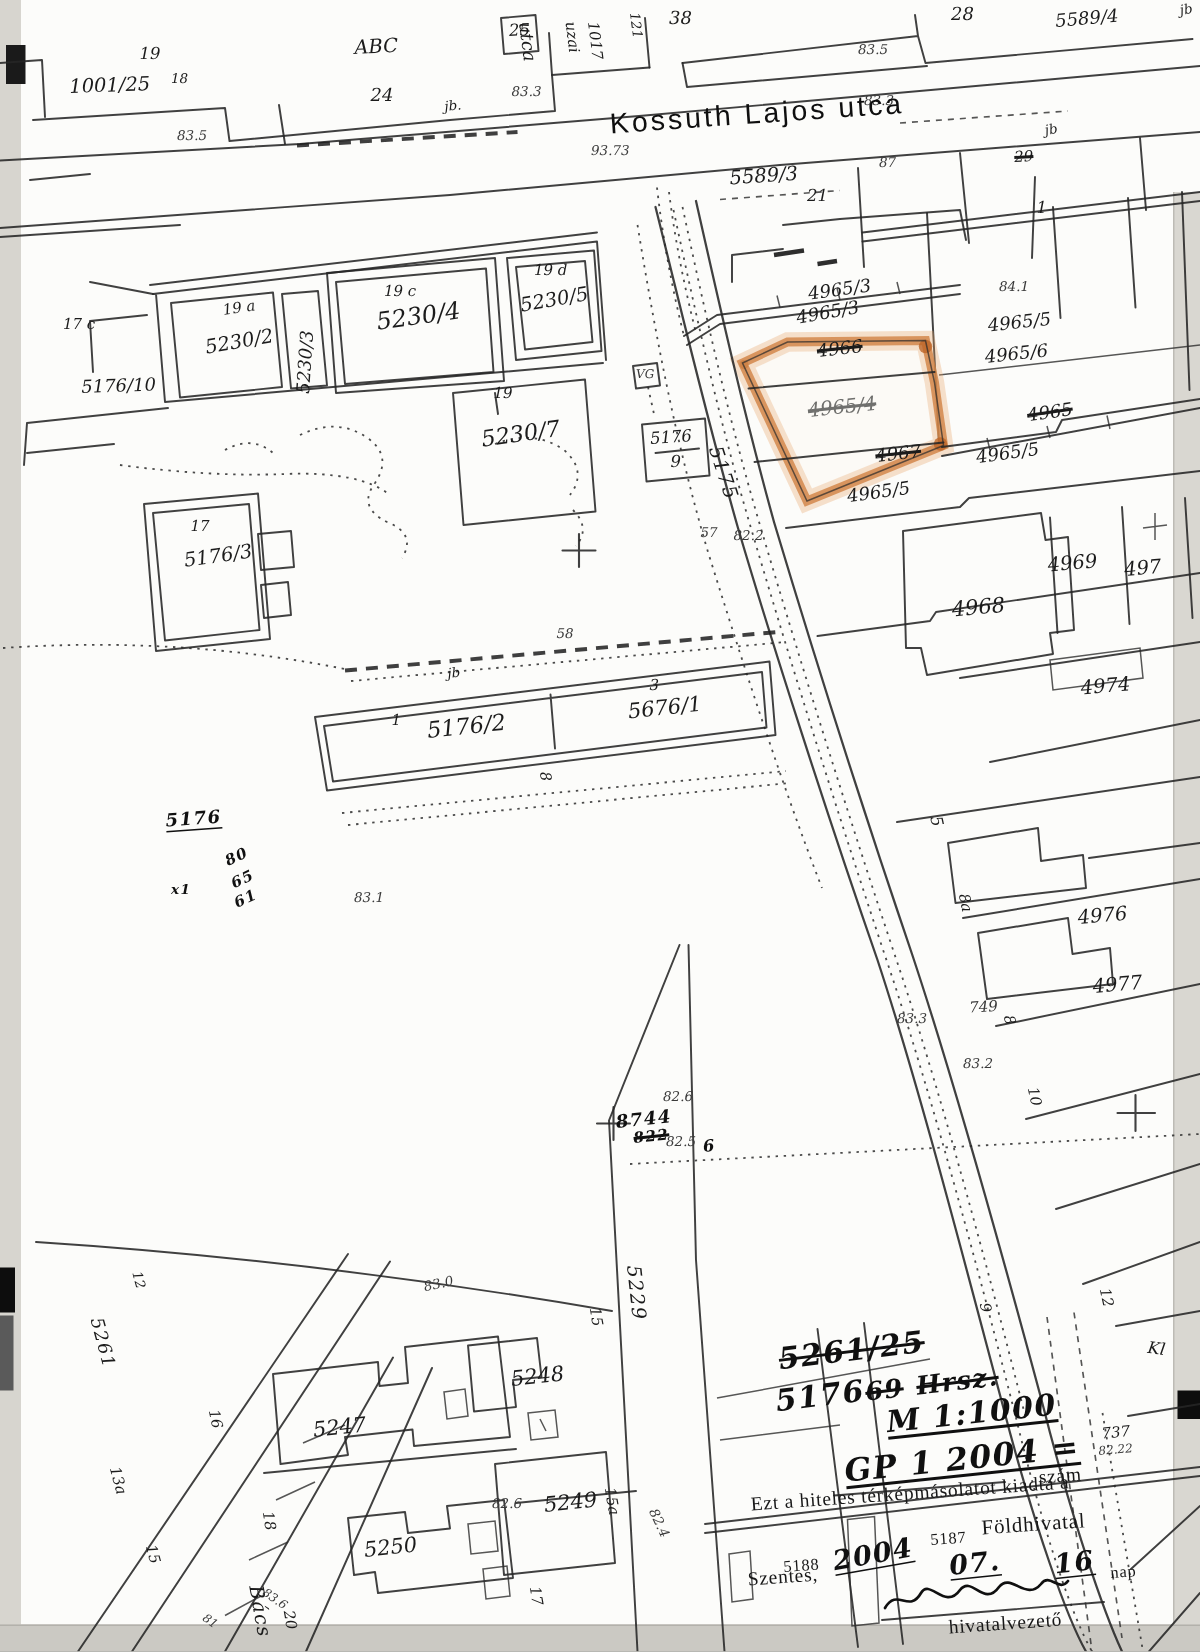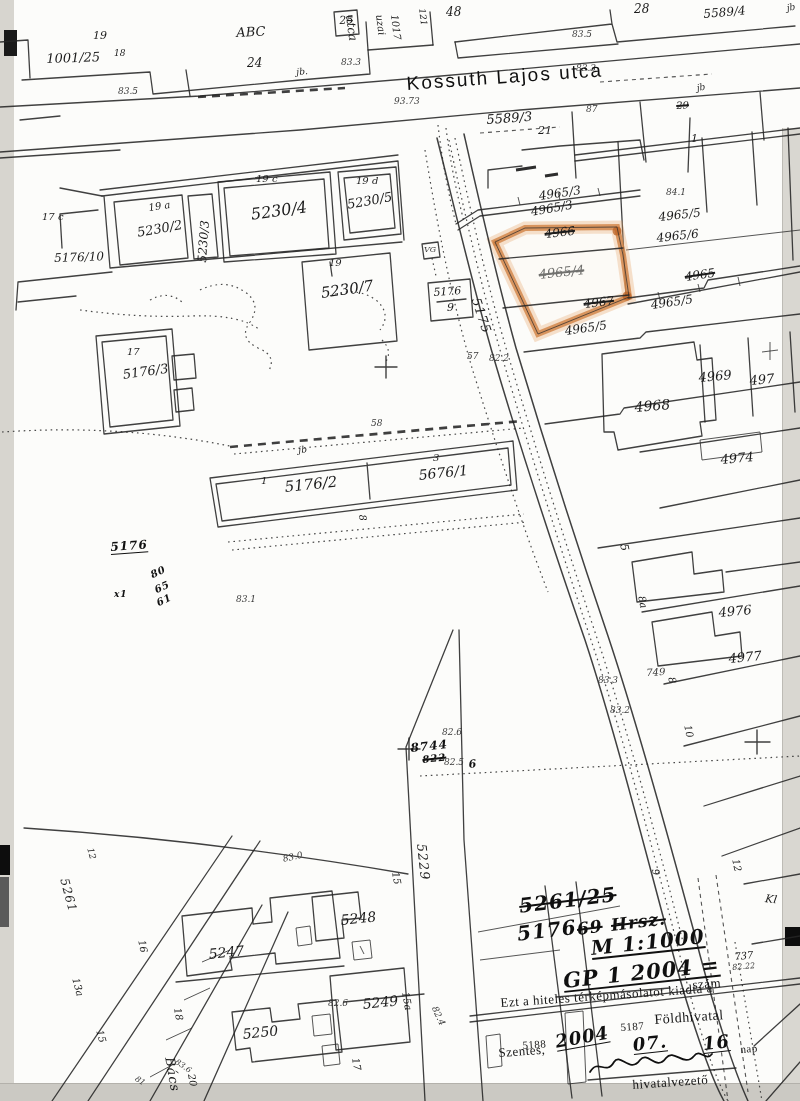--- a/index.html
+++ b/index.html
@@ -160,42 +160,42 @@
       <span class="lbl p" style="left: 93px; top: 30px; font-size: 11px; transform: rotate(0deg);">19</span>
       <span class="lbl p" style="left: 46px; top: 52px; font-size: 13px; transform: rotate(-2deg);">1001/25</span>
       <span class="lbl p" style="left: 114px; top: 49px; font-size: 9px; transform: rotate(0deg);">18</span>
       <span class="lbl p" style="left: 236px; top: 26px; font-size: 13px; transform: rotate(-3deg);">ABC</span>
       <span class="lbl p" style="left: 247px; top: 57px; font-size: 12px; transform: rotate(0deg);">24</span>
       <span class="lbl p" style="left: 339px; top: 15px; font-size: 11px; transform: rotate(-3deg);">25</span>
       <span class="lbl p" style="left: 356px; top: 14px; font-size: 12px; transform: rotate(83deg);">utca</span>
       <span class="lbl p" style="left: 399px; top: 14px; font-size: 10px; transform: rotate(83deg);">1017</span>
       <span class="lbl p" style="left: 384px; top: 14px; font-size: 10px; transform: rotate(83deg);">uzai</span>
       <span class="lbl p" style="left: 426px; top: 8px; font-size: 9px; transform: rotate(83deg);">121</span>
-      <span class="lbl p" style="left: 446px; top: 6px; font-size: 12px; transform: rotate(0deg);">48</span>
+      <span class="lbl p" style="left: 446px; top: 6px; font-size: 12px; transform: rotate(0deg);">38</span>
       <span class="lbl p" style="left: 634px; top: 3px; font-size: 12px; transform: rotate(0deg);">28</span>
       <span class="lbl p" style="left: 703px; top: 8px; font-size: 12px; transform: rotate(-5deg);">5589/4</span>
       <span class="lbl p" style="left: 786px; top: 4px; font-size: 9px; transform: rotate(-10deg);">jb</span>
       <span class="lbl p" style="left: 296px; top: 68px; font-size: 9px; transform: rotate(-5deg);">jb.</span>
       <span class="lbl e" style="left: 118px; top: 87px; font-size: 9px; transform: rotate(0deg);">83.5</span>
       <span class="lbl e" style="left: 341px; top: 58px; font-size: 9px; transform: rotate(0deg);">83.3</span>
       <span class="lbl e" style="left: 572px; top: 30px; font-size: 9px; transform: rotate(0deg);">83.5</span>
       <span class="lbl e" style="left: 394px; top: 97px; font-size: 9px; transform: rotate(0deg);">93.73</span>
       <span class="lbl e" style="left: 576px; top: 64px; font-size: 9px; transform: rotate(0deg);">83.3</span>
       <span class="lbl st-big" style="left: 406px; top: 74px; font-size: 19px; transform: rotate(-4deg);">Kossuth Lajos utca</span>
       <span class="lbl p" style="left: 486px; top: 113px; font-size: 13px; transform: rotate(-4deg);">5589/3</span>
       <span class="lbl p" style="left: 538px; top: 125px; font-size: 11px; transform: rotate(0deg);">21</span>
       <span class="lbl e" style="left: 586px; top: 105px; font-size: 9px; transform: rotate(0deg);">87</span>
       <span class="lbl p x" style="left: 676px; top: 101px; font-size: 10px; transform: rotate(-3deg);">29</span>
       <span class="lbl p" style="left: 696px; top: 84px; font-size: 9px; transform: rotate(-10deg);">jb</span>
       <span class="lbl p" style="left: 691px; top: 133px; font-size: 11px; transform: rotate(0deg);">1</span>
       <span class="lbl p" style="left: 42px; top: 212px; font-size: 10px; transform: rotate(0deg);">17 c</span>
       <span class="lbl p" style="left: 148px; top: 203px; font-size: 10px; transform: rotate(-8deg);">19 a</span>
       <span class="lbl p" style="left: 136px; top: 226px; font-size: 13px; transform: rotate(-10deg);">5230/2</span>
       <span class="lbl p" style="left: 196px; top: 262px; font-size: 12px; transform: rotate(-86deg);">5230/3</span>
-      <span class="lbl p" style="left: 256px; top: 174px; font-size: 10px; transform: rotate(0deg);">19 c</span>
+      <span class="lbl p" style="left: 256px; top: 190px; font-size: 10px; transform: rotate(0deg);">19 c</span>
       <span class="lbl p" style="left: 250px; top: 207px; font-size: 16px; transform: rotate(-8deg);">5230/4</span>
       <span class="lbl p" style="left: 356px; top: 176px; font-size: 10px; transform: rotate(0deg);">19 d</span>
       <span class="lbl p" style="left: 346px; top: 198px; font-size: 13px; transform: rotate(-10deg);">5230/5</span>
       <span class="lbl p" style="left: 54px; top: 252px; font-size: 12px; transform: rotate(-2deg);">5176/10</span>
       <span class="lbl p" style="left: 329px; top: 258px; font-size: 10px; transform: rotate(0deg);">19</span>
       <span class="lbl p" style="left: 320px; top: 286px; font-size: 15px; transform: rotate(-8deg);">5230/7</span>
       <span class="lbl p" style="left: 127px; top: 347px; font-size: 10px; transform: rotate(0deg);">17</span>
       <span class="lbl p" style="left: 122px; top: 368px; font-size: 13px; transform: rotate(-8deg);">5176/3</span>
       <span class="lbl p" style="left: 433px; top: 287px; font-size: 11px; transform: rotate(-4deg);">5176</span>
       <span class="lbl p" style="left: 447px; top: 302px; font-size: 11px; transform: rotate(0deg);">9</span>
@@ -221,21 +221,21 @@
       <span class="lbl p" style="left: 718px; top: 606px; font-size: 13px; transform: rotate(-5deg);">4976</span>
       <span class="lbl p" style="left: 728px; top: 652px; font-size: 13px; transform: rotate(-5deg);">4977</span>
       <span class="lbl p" style="left: 629px; top: 543px; font-size: 11px; transform: rotate(78deg);">5</span>
       <span class="lbl p" style="left: 646px; top: 595px; font-size: 10px; transform: rotate(78deg);">8a</span>
       <span class="lbl p" style="left: 676px; top: 676px; font-size: 10px; transform: rotate(78deg);">8</span>
       <span class="lbl p" style="left: 692px; top: 724px; font-size: 10px; transform: rotate(78deg);">10</span>
       <span class="lbl p" style="left: 740px; top: 858px; font-size: 10px; transform: rotate(78deg);">12</span>
       <span class="lbl p" style="left: 660px; top: 868px; font-size: 10px; transform: rotate(80deg);">9</span>
       <span class="lbl e" style="left: 646px; top: 668px; font-size: 10px; transform: rotate(-3deg);">749</span>
       <span class="lbl e" style="left: 598px; top: 676px; font-size: 9px; transform: rotate(0deg);">83.3</span>
-      <span class="lbl e" style="left: 610px; top: 706px; font-size: 9px; transform: rotate(0deg);">83.2</span>
+      <span class="lbl e" style="left: 642px; top: 706px; font-size: 9px; transform: rotate(0deg);">83.2</span>
       <span class="lbl p" style="left: 734px; top: 952px; font-size: 10px; transform: rotate(-5deg);">737</span>
       <span class="lbl e" style="left: 732px; top: 964px; font-size: 8px; transform: rotate(-5deg);">82.22</span>
       <span class="lbl p" style="left: 766px; top: 893px; font-size: 11px; transform: rotate(8deg);">Kl</span>
       <span class="lbl e" style="left: 282px; top: 855px; font-size: 9px; transform: rotate(-12deg);">83.0</span>
       <span class="lbl e" style="left: 371px; top: 419px; font-size: 9px; transform: rotate(0deg);">58</span>
       <span class="lbl p" style="left: 298px; top: 446px; font-size: 9px; transform: rotate(-5deg);">jb</span>
       <span class="lbl p" style="left: 261px; top: 476px; font-size: 10px; transform: rotate(0deg);">1</span>
       <span class="lbl p" style="left: 284px; top: 480px; font-size: 15px; transform: rotate(-6deg);">5176/2</span>
       <span class="lbl p" style="left: 433px; top: 453px; font-size: 10px; transform: rotate(0deg);">3</span>
       <span class="lbl p" style="left: 418px; top: 468px; font-size: 14px; transform: rotate(-6deg);">5676/1</span>

